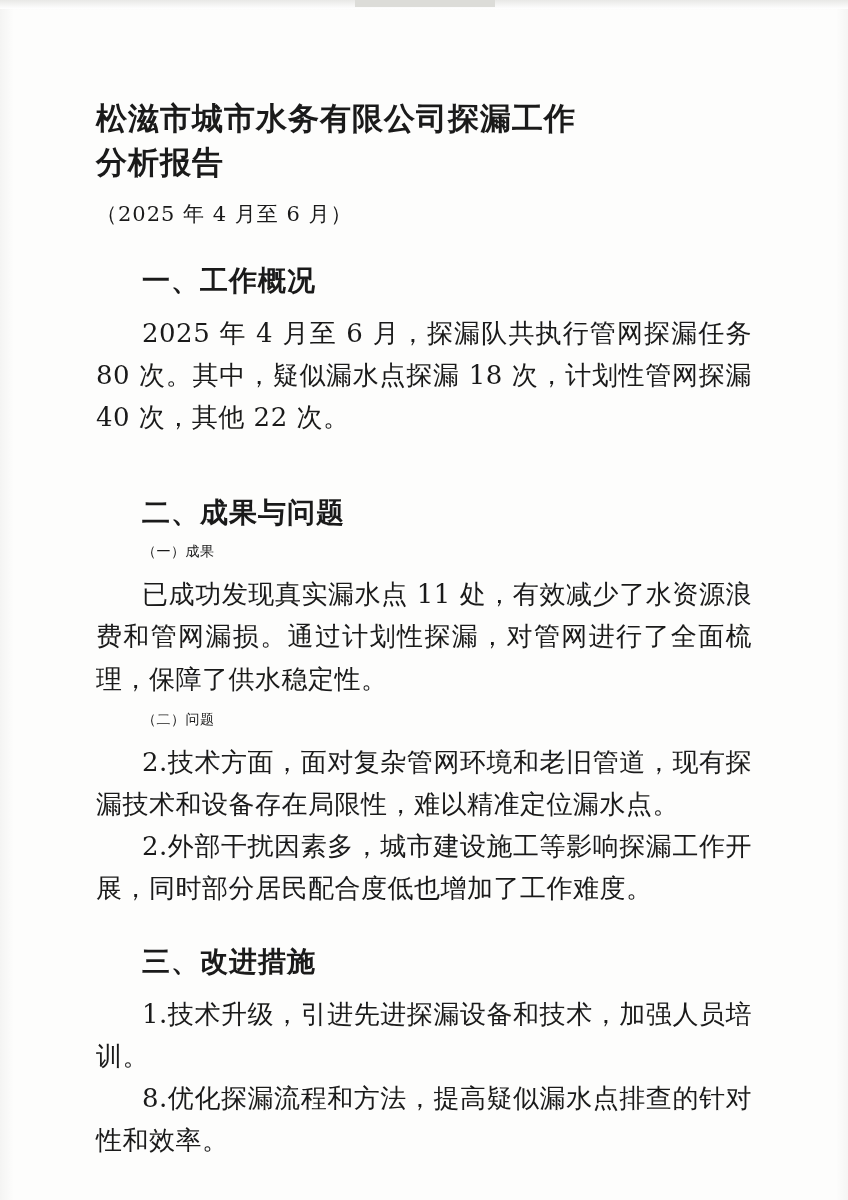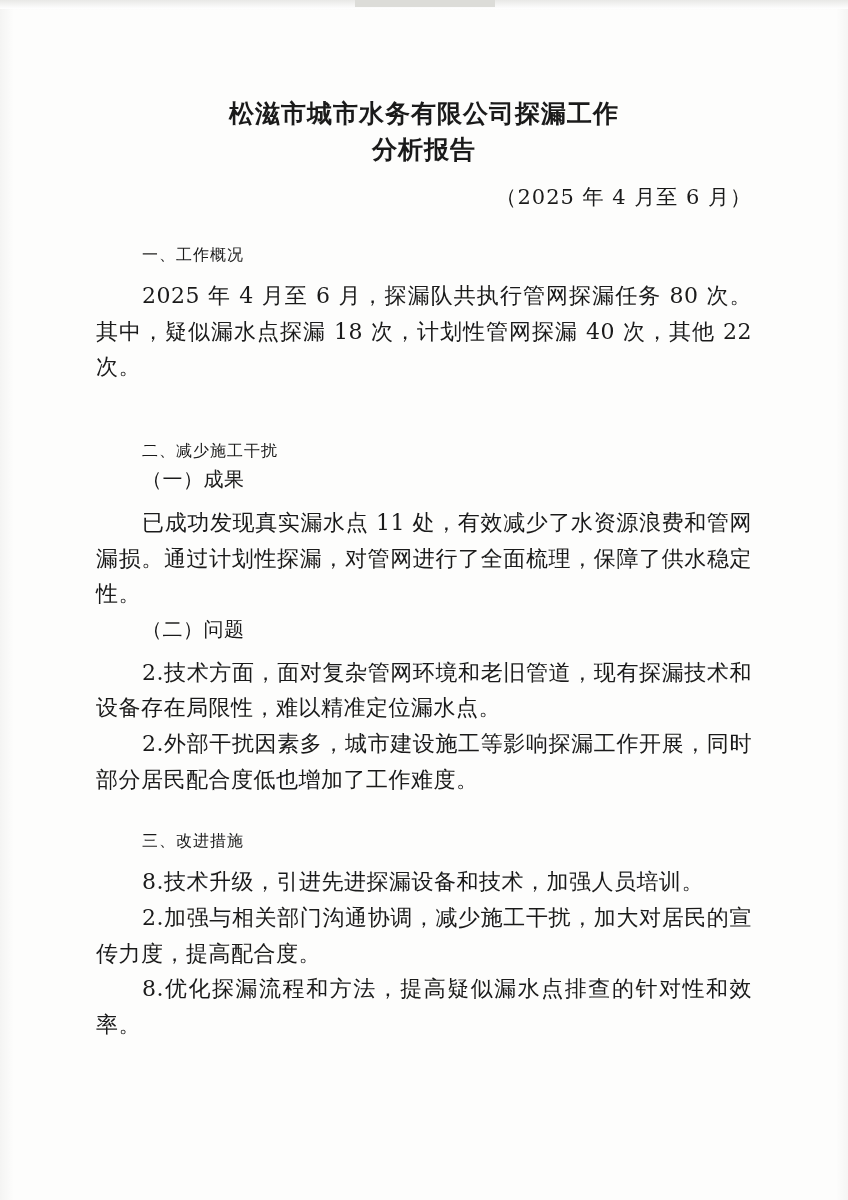--- a/index.html
+++ b/index.html
@@ -41,54 +41,54 @@
   }
   .doc {
     position: absolute;
     left: 0; top: 0;
     width: 848px;
     padding: 0 96px;
     box-sizing: border-box;
   }
   .title {
     margin-top: 96px;
-    text-align: center;
+    text-align: left;
     font-weight: bold;
-    font-size: 25px;
+    font-size: 31px;
     line-height: 1.42;
     letter-spacing: 1px;
     font-family: "DejaVu Serif", "Liberation Serif", serif;
   }
   .title-line {
     display: block;
   }
   .subtitle {
     margin-top: 16px;
-    text-align: right;
+    text-align: left;
     font-size: 21px;
     letter-spacing: 1px;
   }
   .section-head {
     margin-top: 34px;
-    font-weight: normal;
-    font-size: 16px;
+    font-weight: bold;
+    font-size: 28px;
     text-indent: 46px;
     letter-spacing: 1px;
   }
   .section-head.tight {
   }
   .subsection-head {
-    margin-top: 4px;
-    font-size: 20px;
+    margin-top: 11px;
+    font-size: 14px;
     text-indent: 46px;
     letter-spacing: 0.5px;
   }
   p.body {
     margin: 12px 0 0 0;
-    font-size: 22px;
+    font-size: 26px;
     line-height: 1.62;
     text-indent: 46px;
     letter-spacing: 0.5px;
     text-align: justify;
     text-justify: inter-ideograph;
   }
   p.body.gap {
     margin-top: 0;
   }
   .spacer-lg { height: 22px; }
@@ -107,28 +107,27 @@
       <span class="title-line">分析报告</span>
     </div>
 
     <div class="subtitle">（2025 年 4 月至 6 月）</div>
 
     <div class="section-head">一、工作概况</div>
     <p class="body">2025 年 4 月至 6 月，探漏队共执行管网探漏任务 80 次。其中，疑似漏水点探漏 18 次，计划性管网探漏 40 次，其他 22 次。</p>
 
     <div class="spacer-lg"></div>
 
-    <div class="section-head">二、减少施工干扰</div>
+    <div class="section-head">二、成果与问题</div>
 
     <div class="subsection-head">（一）成果</div>
     <p class="body">已成功发现真实漏水点 11 处，有效减少了水资源浪费和管网漏损。通过计划性探漏，对管网进行了全面梳理，保障了供水稳定性。</p>
 
     <div class="subsection-head">（二）问题</div>
     <p class="body">2.技术方面，面对复杂管网环境和老旧管道，现有探漏技术和设备存在局限性，难以精准定位漏水点。</p>
     <p class="body gap">2.外部干扰因素多，城市建设施工等影响探漏工作开展，同时部分居民配合度低也增加了工作难度。</p>
 
     <div class="section-head tight">三、改进措施</div>
-    <p class="body">8.技术升级，引进先进探漏设备和技术，加强人员培训。</p>
-    <p class="body gap">2.加强与相关部门沟通协调，减少施工干扰，加大对居民的宣传力度，提高配合度。</p>
+    <p class="body">1.技术升级，引进先进探漏设备和技术，加强人员培训。</p>
     <p class="body gap">8.优化探漏流程和方法，提高疑似漏水点排查的针对性和效率。</p>
 
   </div>
 </div>
 
 </body></html>

